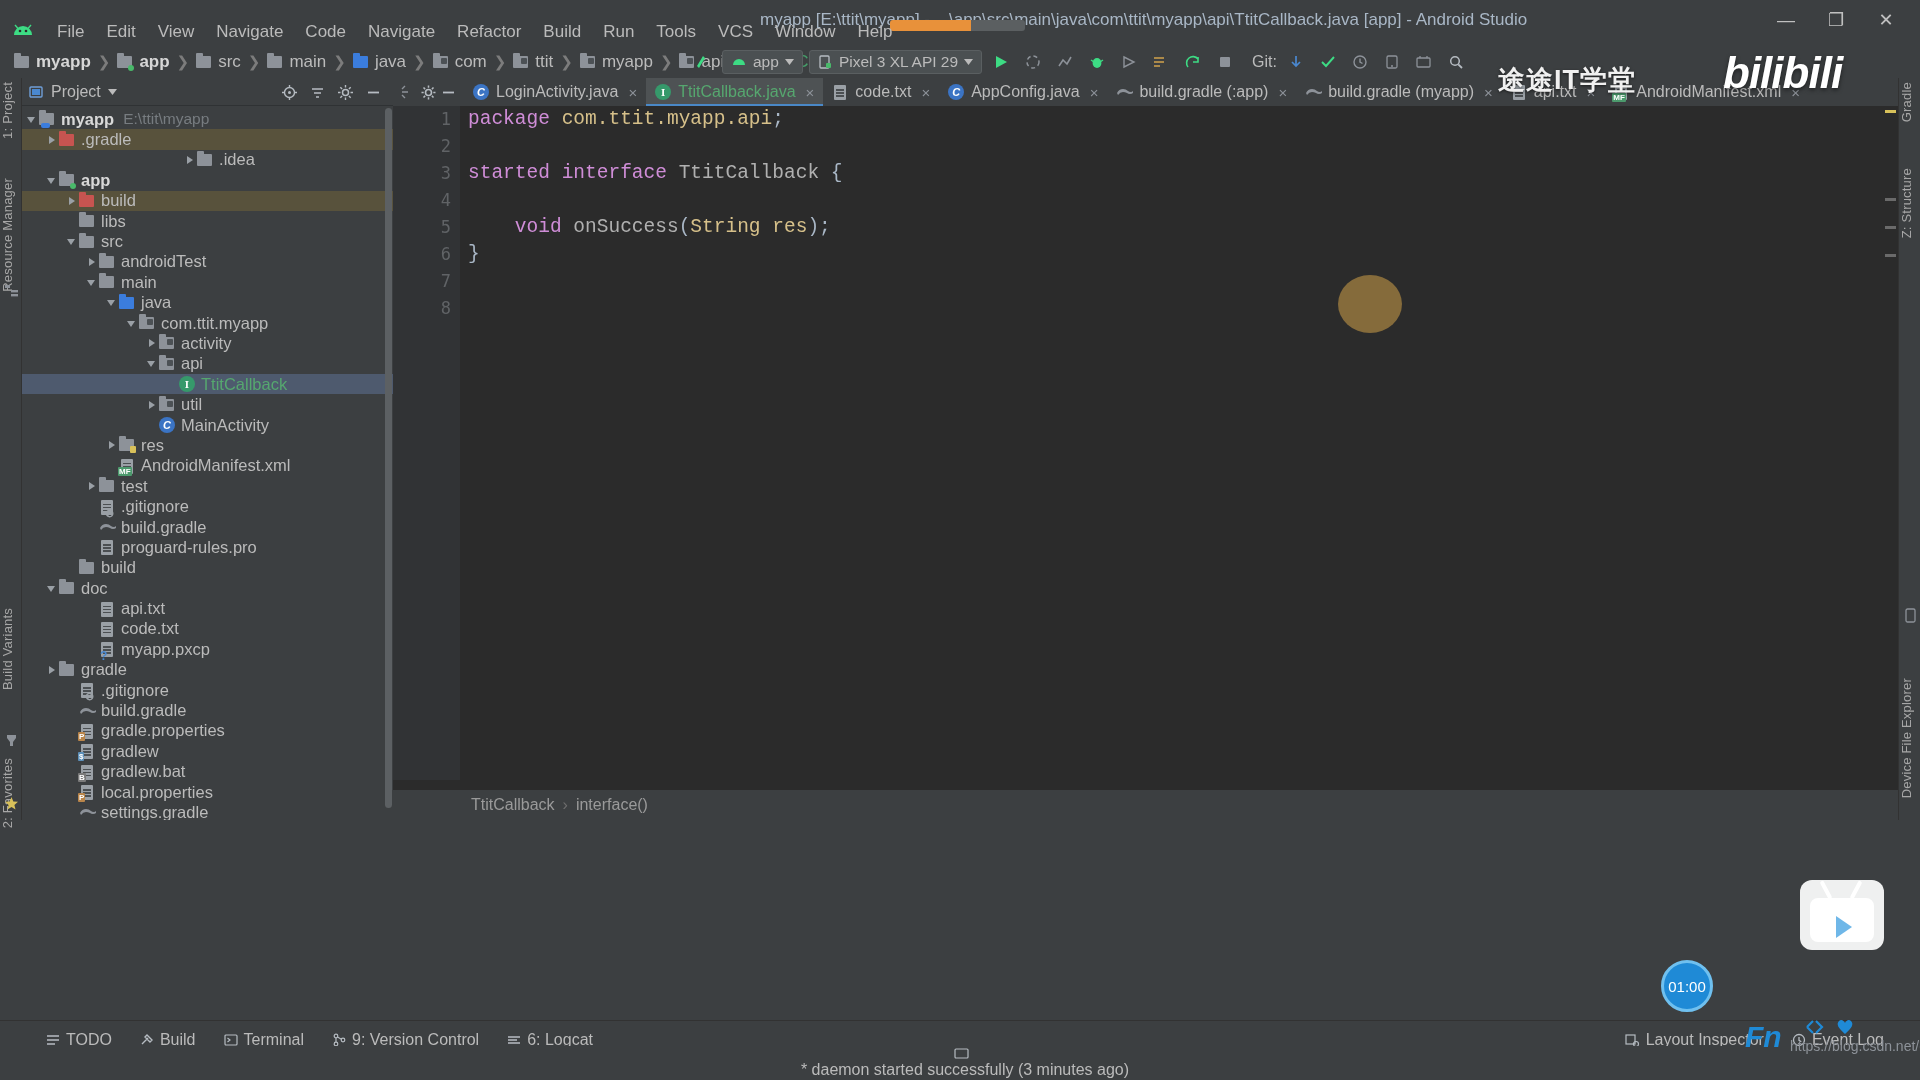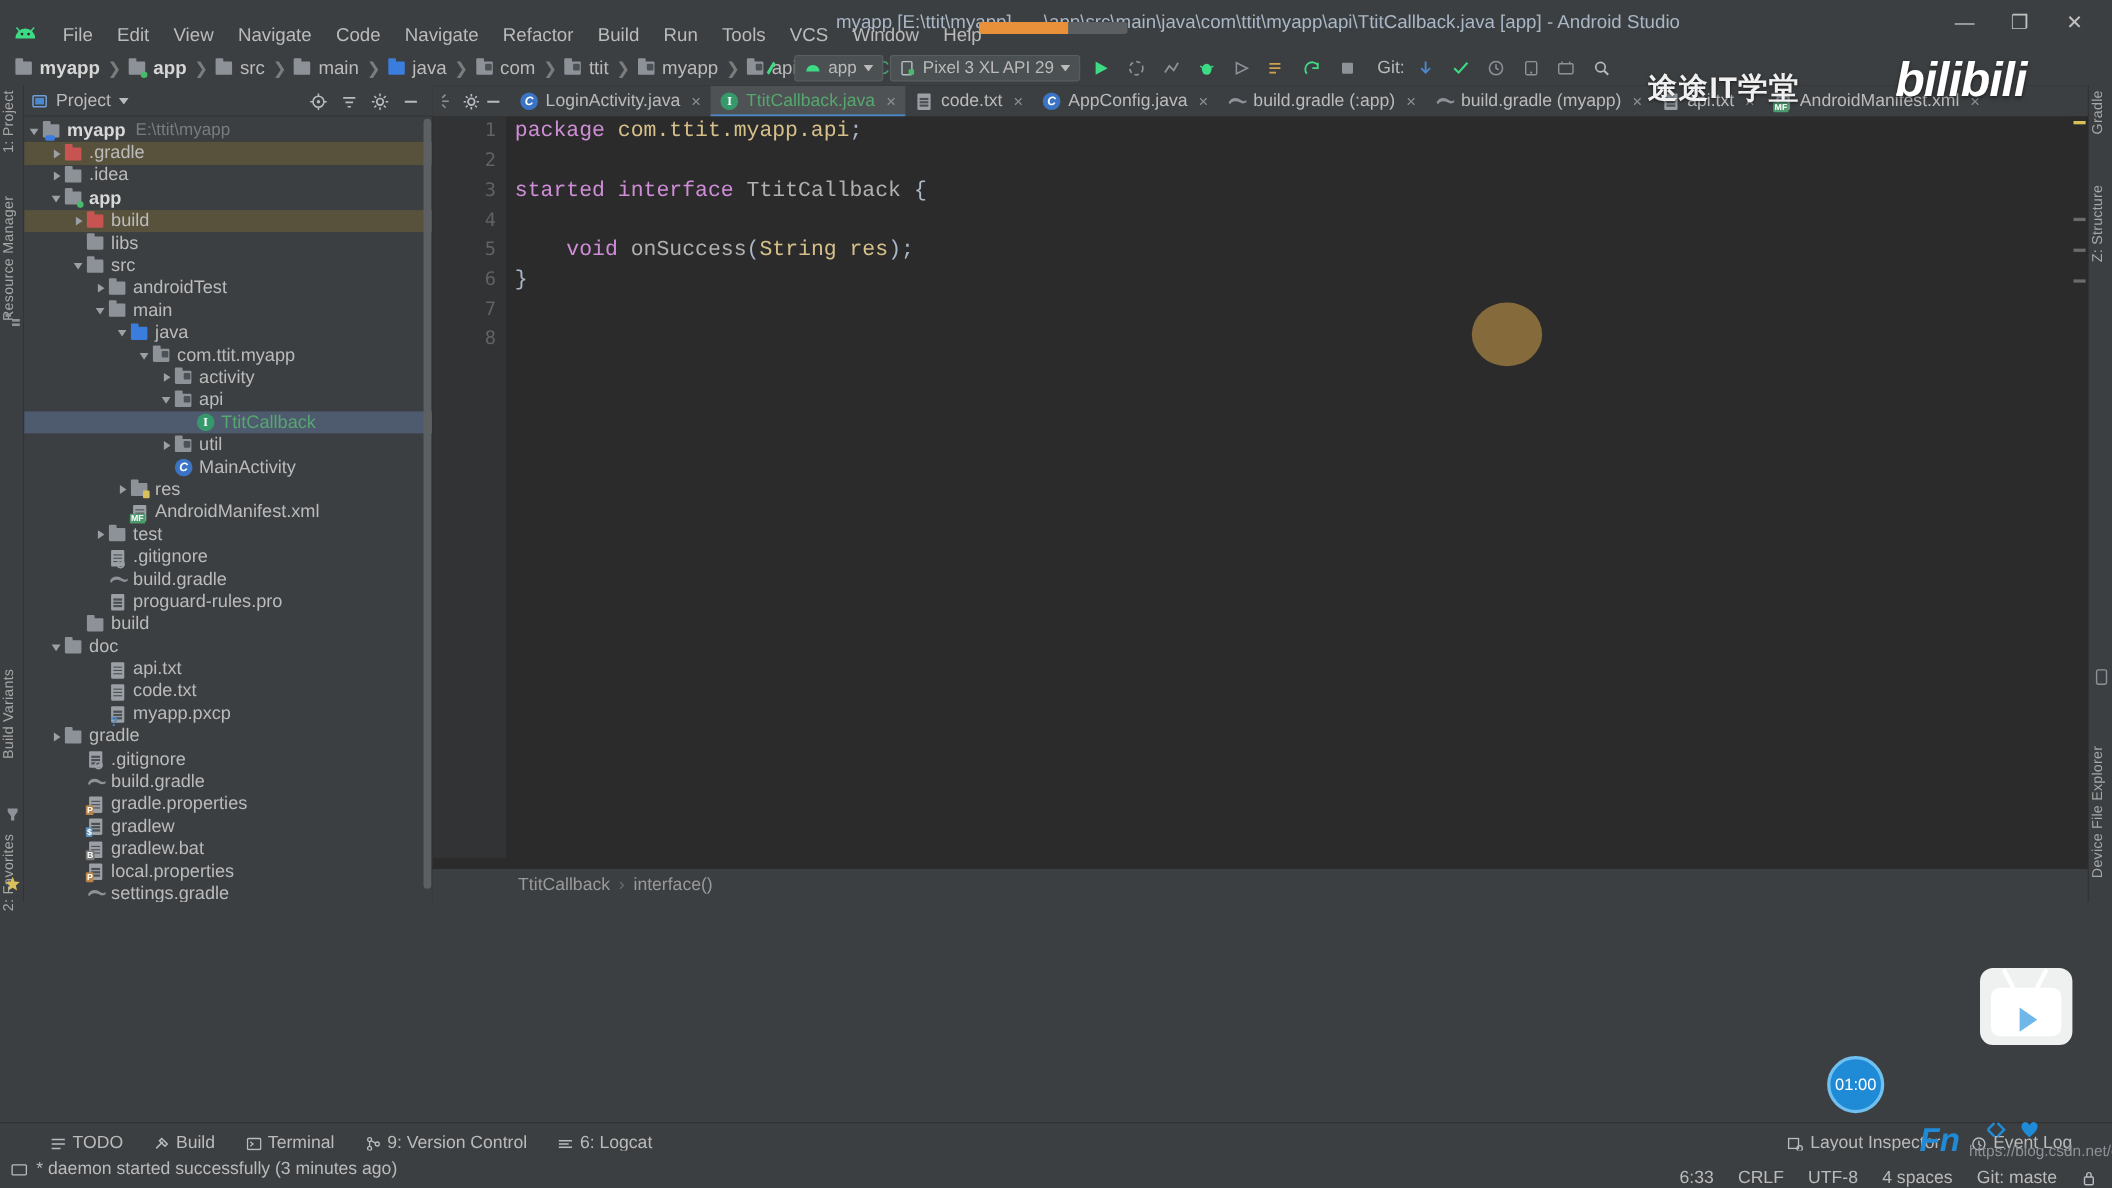--- a/index.html
+++ b/index.html
@@ -198,21 +198,21 @@
   .toolwin-bar {
     position:absolute; left:0; bottom:34px; width:1920px; height:26px; background:#3c3f41;
     display:flex; align-items:center; padding-left:32px; gap:0px; border-top:1px solid #323232;
   }
   .tw-item { display:flex; align-items:center; gap:6px; padding:2px 14px; font-size:16px; color:#bbbbbb; cursor:pointer; white-space:nowrap;margin-top:12px;}
   .tw-right { margin-left:auto; display:flex; align-items:flex-end; gap:0px; padding-right:22px; }
 
   
   .statusbar {
     position:absolute; left:0; bottom:0; width:1920px; height:34px; background:#3c3f41;
-    display:flex; align-items:center; padding-left:10px; font-size:16px; color:#bbbbbb;
+    display:flex; align-items:center; padding-left:10px; font-size:16px; color:#bbbbbb;flex-direction:column;
   }
   .sb-msg { color:#bbbbbb; }
   .sb-right { margin-left:auto; display:flex; align-items:center; gap:22px; padding-right:14px; }
   .sb-item { cursor:pointer; white-space:nowrap;margin-top:16px; }
 
   
   .wm-text {
     position:absolute; left:1498px; top:62px; font-size:27px; color:#f0f0f0;
     font-weight:bold; letter-spacing:1px; text-shadow:0 1px 3px rgba(0,0,0,.6);
   }
@@ -553,21 +553,21 @@
           <span class="lbl">myapp</span>
           <span class="sub">E:\ttit\myapp</span>
         </div>
         <div class="trow ex1" style="padding-left: 24px;">
           <span class="arrow r"></span>
           <span class="ficon">
             <span class="f-folder red"></span>
           </span>
           <span class="lbl">.gradle</span>
         </div>
-        <div class="trow" style="padding-left: 24px;">
+        <div class="trow" style="padding-left: 24px; justify-content: center;">
           <span class="arrow r"></span>
           <span class="ficon">
             <span class="f-folder"></span>
           </span>
           <span class="lbl">.idea</span>
         </div>
         <div class="trow b" style="padding-left: 24px;">
           <span class="arrow d"></span>
           <span class="ficon">
             <span class="f-folder greendot"></span>

